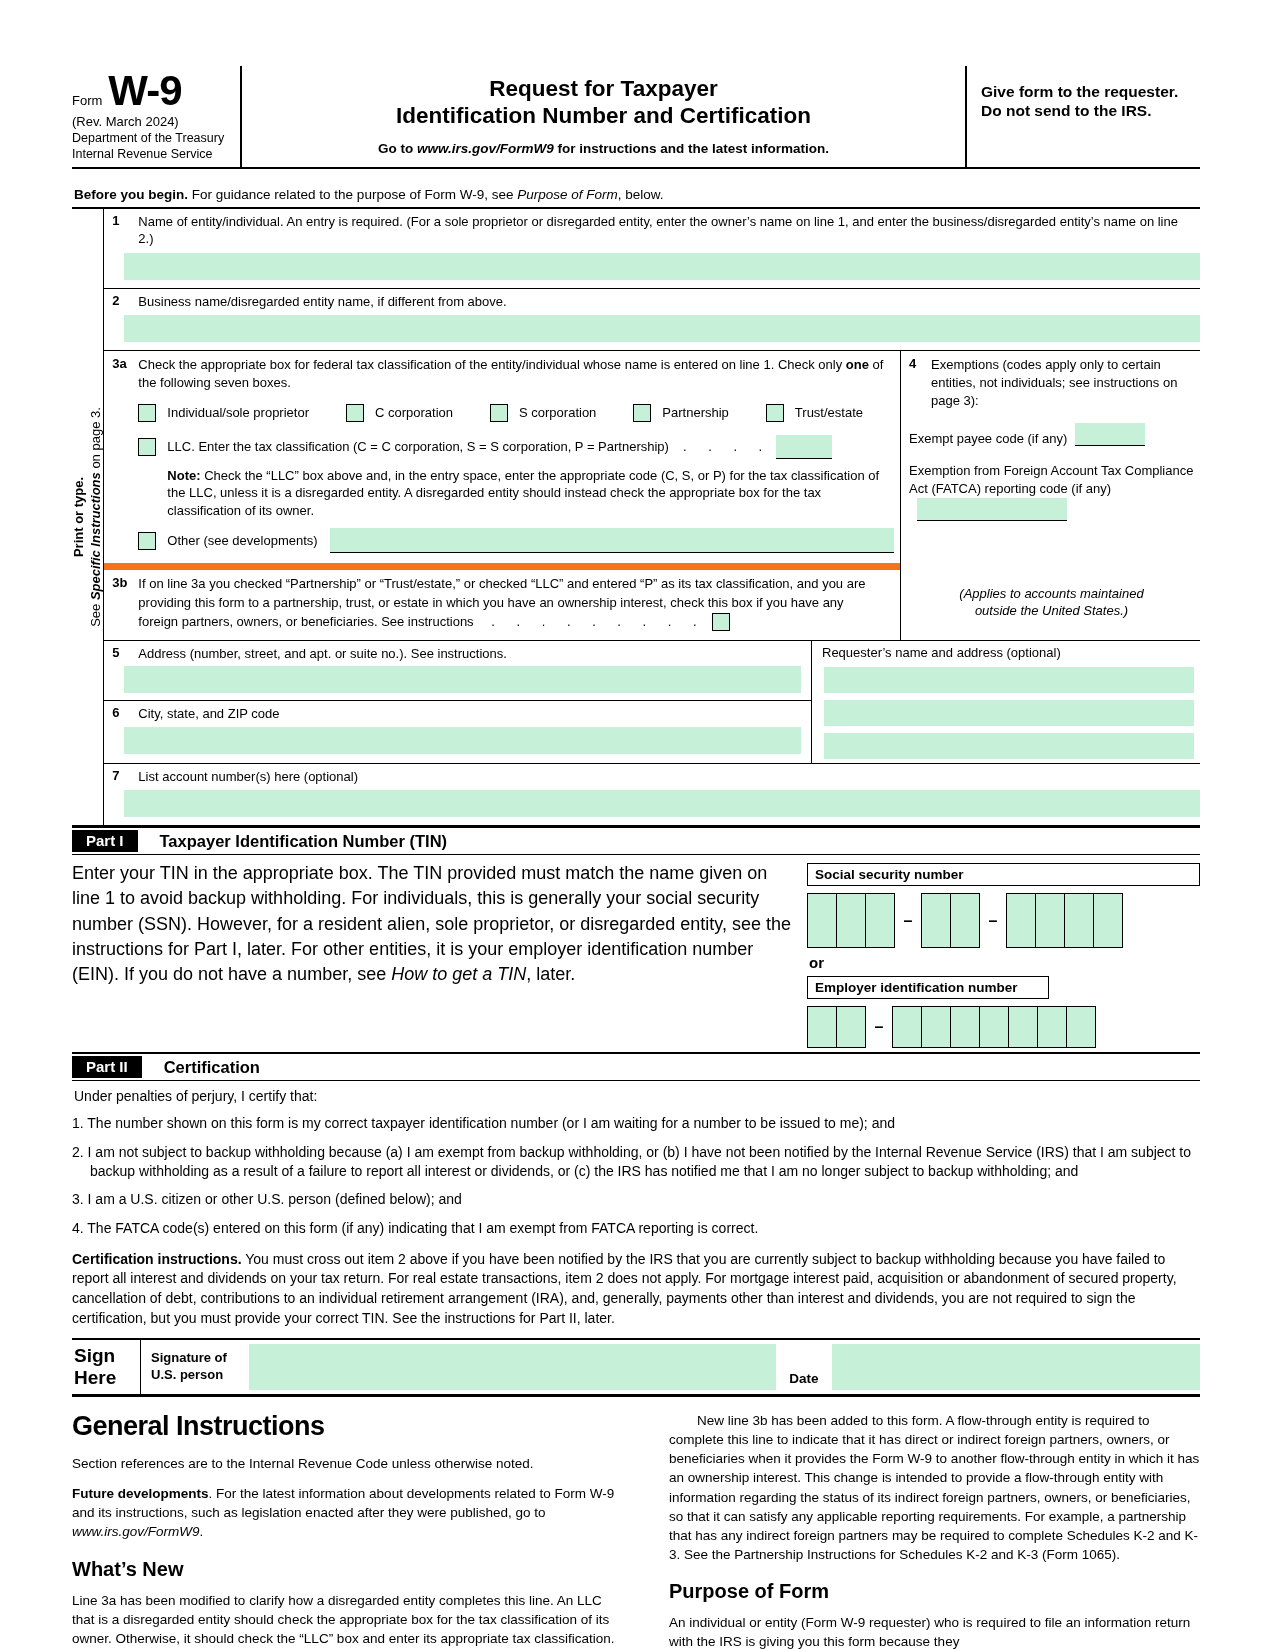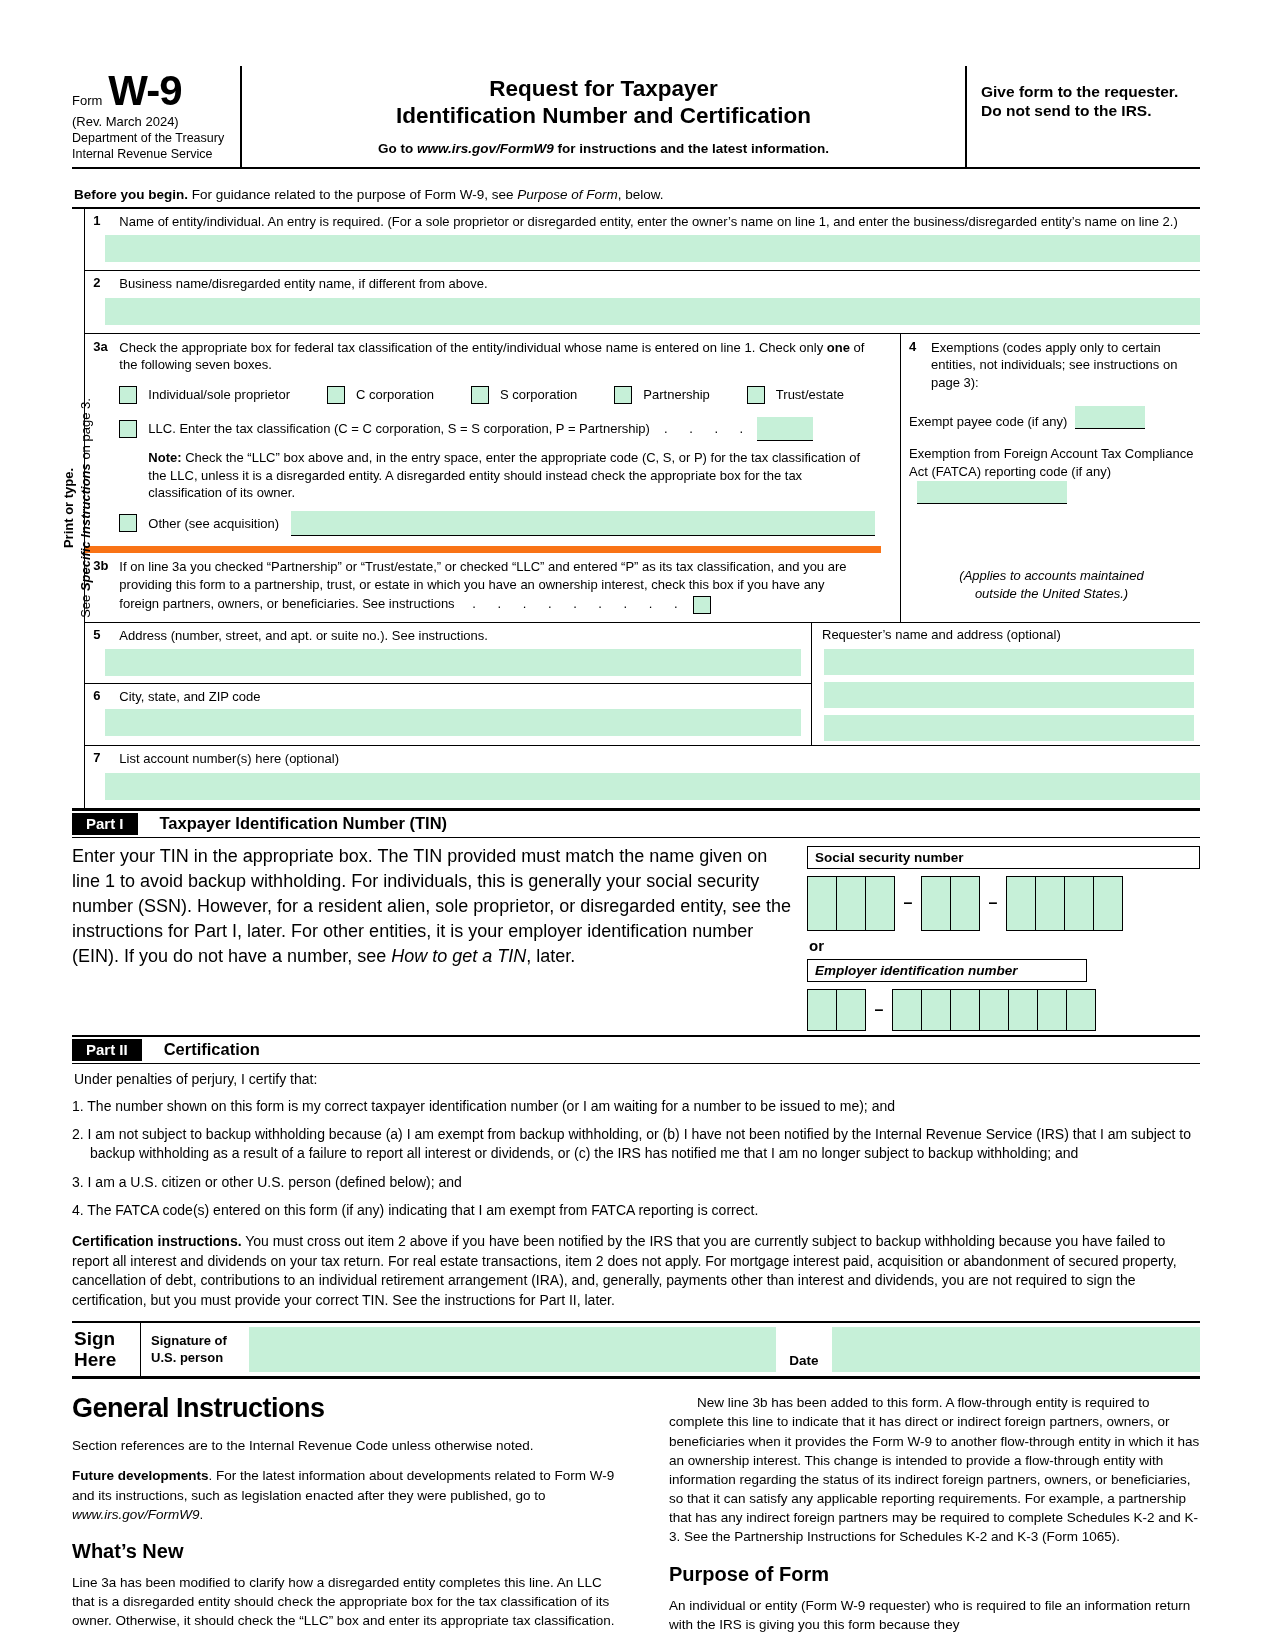--- a/index.html
+++ b/index.html
@@ -35,21 +35,21 @@
   .rows { flex: 1; border-left: 1px solid #000; }
 
   .frow { border-bottom: 1px solid #000; padding: 4px 0 6px 8px; font-size: 13px; }
   .num-line { display: flex; }
   .lnum { font-weight: bold; width: 26px; flex: 0 0 26px; }
   .llabel { flex: 1; line-height: 1.35; padding-right: 6px; }
   .field { height: 27px; margin: 5px 0 2px 12px; }
   .field.full { margin-right: 0; }
 
   
-  .block34 { display: flex; border-bottom: 1px solid #000; gap: 19px; }
+  .block34 { display: flex; border-bottom: 1px solid #000; }
   .col3 { flex: 1; }
   .row3a { padding: 5px 0 4px 8px; font-size: 13px; }
   .cb-row { display: flex; align-items: center; margin: 12px 0 0 26px; }
   .cb-opt { display: flex; align-items: center; margin-right: 37px; }
   .cbox { width: 18px; height: 18px; border: 1px solid #000; background: #c6f0d8; flex: 0 0 18px; }
   .cb-opt span { margin-left: 11px; white-space: nowrap; }
   .llc-row { display: flex; align-items: center; margin: 13px 0 0 26px; padding-right: 8px; }
   .llc-text { margin-left: 11px; }
   .dots { letter-spacing: 2px; word-spacing: 14px; margin-left: 14px; white-space: nowrap; }
   .llc-entry { width: 56px; height: 24px; border-bottom: 1px solid #000; margin-left: 12px; }
@@ -211,21 +211,21 @@
               <div class="cbox"></div>
               <span class="llc-text">LLC. Enter the tax classification (C = C corporation, S = S corporation, P = Partnership)</span>
               <span class="dots">. . . .</span>
               <div class="llc-entry green"></div>
             </div>
             <div class="note3a">
               <span class="bold">Note:</span><span> Check the “LLC” box above and, in the entry space, enter the appropriate code (C, S, or P) for the tax classification of the LLC, unless it is a disregarded entity. A disregarded entity should instead check the appropriate box for the tax classification of its owner.</span>
             </div>
             <div class="other-row">
               <div class="cbox"></div>
-              <span class="llc-text">Other (see acquisition)</span>
+              <span class="llc-text">Other (see developments)</span>
               <div class="other-field green"></div>
             </div>
           </div>
           <div class="row3b">
             <div class="num-line">
               <div class="lnum">3b</div>
               <div class="llabel t3b">
                 <span>If on line 3a you checked “Partnership” or “Trust/estate,” or checked “LLC” and entered “P” as its tax classification, and you are providing this form to a partnership, trust, or estate in which you have an ownership interest, check this box if you have any foreign partners, owners, or beneficiaries. See instructions</span>
                 <span class="dots">. . . . . . . . .</span>
                 <span class="cbox cb3b"></span>
@@ -310,21 +310,21 @@
         <div class="dash">–</div>
         <div class="cell"></div>
         <div class="cell"></div>
         <div class="dash">–</div>
         <div class="cell"></div>
         <div class="cell"></div>
         <div class="cell"></div>
         <div class="cell"></div>
       </div>
       <div class="or-line">or</div>
-      <div class="tin-label" style="width:280px;font-style:italic;">Employer identification number</div>
+      <div class="tin-label" style="width:242px;">Employer identification number</div>
       <div class="tin-cells ein">
         <div class="cell"></div>
         <div class="cell"></div>
         <div class="dash">–</div>
         <div class="cell"></div>
         <div class="cell"></div>
         <div class="cell"></div>
         <div class="cell"></div>
         <div class="cell"></div>
         <div class="cell"></div>

